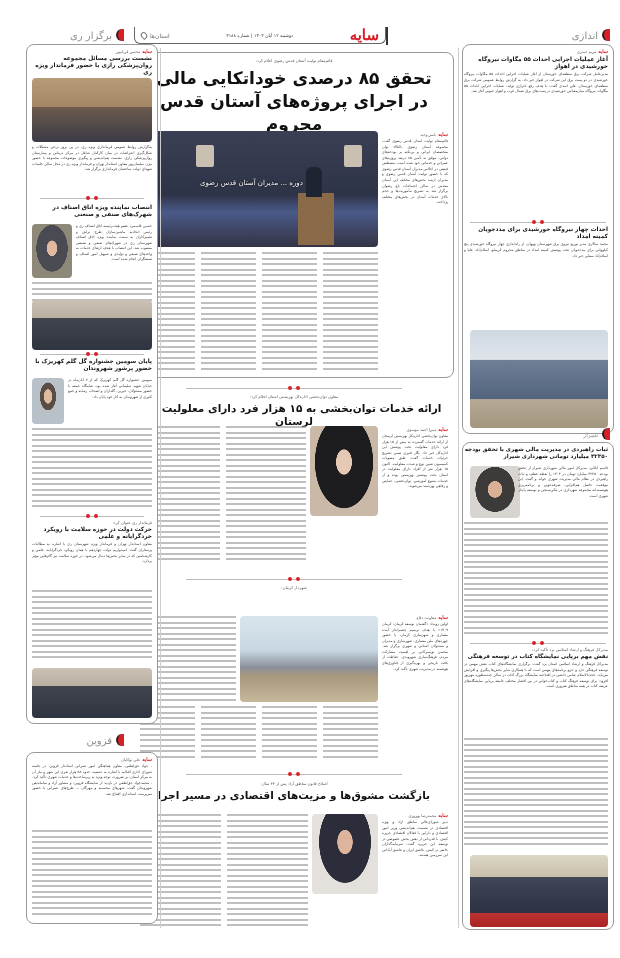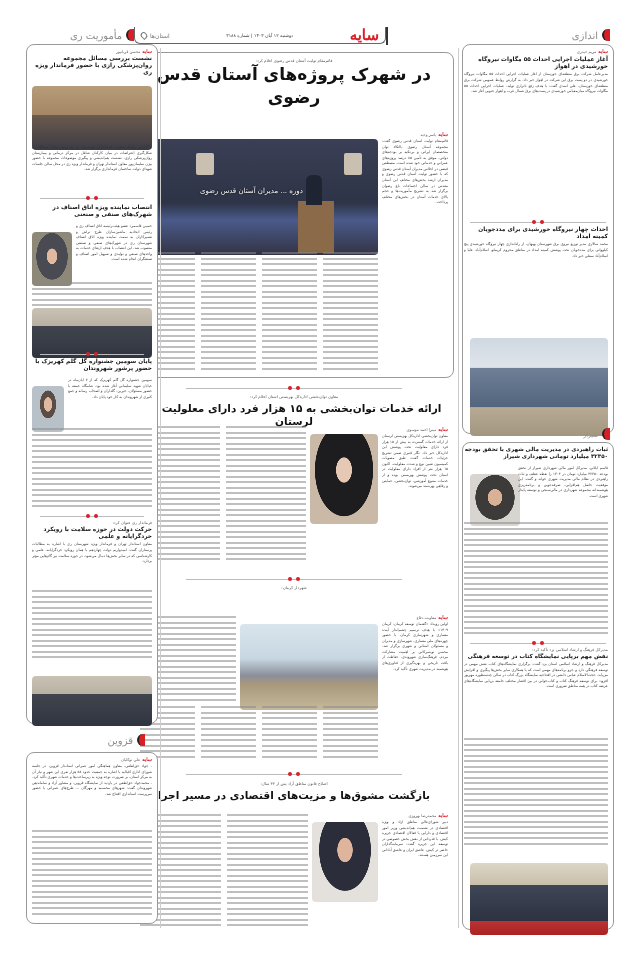--- a/index.html
+++ b/index.html
@@ -22,21 +22,21 @@
   .colbox { position: absolute; border: 1px solid #999; border-radius: 8px; background: #fff; }
   .divider { position: absolute; height: 1px; background: #bbb; }
   .divider .dots { position: absolute; left: 50%; top: -2px; width: 12px; height: 4px; transform: translateX(-50%); display: flex; justify-content: space-between; }
   .divider .dots i { display: block; width: 4px; height: 4px; border-radius: 50%; background: #d81f26; }
 
   .byline { font-size: 3.8px; color: #555; display: flex; gap: 2px; align-items: center; }
   .byline .brand { color: #d81f26; font-family: "DejaVu Serif", serif; font-size: 5px; font-weight: bold; }
   .kicker { font-size: 4px; color: #555; text-align: center; }
   .hl { font-family: "DejaVu Sans", sans-serif; font-weight: bold; color: #111; line-height: 1.25; }
   .body-text { font-size: 3.6px; line-height: 1.55; color: #333; text-align: justify; overflow: hidden; }
-  .photo { position: absolute; border-radius: 4px; overflow: hidden; margin-top: 8px; }
+  .photo { position: absolute; border-radius: 4px; overflow: hidden; }
 
   
   .lines { overflow: hidden; }
   .lines span { display: block; height: 2px; margin-bottom: 3.5px; background: #8a8a8a; opacity: .55; }
 
   
   .p-meeting { background: linear-gradient(180deg, #b79c7a 0%, #a48765 45%, #6b5a4d 46%, #3b3b45 100%); }
   .p-hall { background: linear-gradient(180deg, #3a3f55 0%, #2e3447 55%, #4a5a8a 70%, #334 100%); }
   .p-woman { background: radial-gradient(ellipse at 50% 40%, #e5c9b5 0 16%, #1d1d1f 17% 60%, #cbb9a8 61%); }
   .p-solar { background: linear-gradient(180deg, #cfd8e2 0%, #dfe4ea 30%, #6f7f96 31%, #53647e 70%, #b7aa95 71%, #a2967f 100%); }
@@ -62,21 +62,21 @@
   <span class="dateline">دوشنبه ۱۲ آبان ۱۴۰۳ | شماره ۳۱۸۸</span>
   <span class="provinces">
     <span>استان‌ها</span>
     <span class="pin"></span>
   </span>
 </div>
 <div class="abs" style="left:386px; top:27px; width:2px; height:18px; background:#333;"></div>
 
 <div class="sec-head" style="left:70px;">
   <span class="flag"></span>
-  <span class="title">مأموریت ری</span>
+  <span class="title">برگزار ری</span>
 </div>
 
 <div class="colbox" style="left:462px; top:44px; width:152px; height:390px;"></div>
 
 <div class="abs" style="right:12px; top:48px; width:144px;">
   <div class="byline">
       <span class="brand">سایه</span>
       <span>مریم حیدری</span>
     </div>
   <div class="hl" style="font-size:5.8px; margin-top:2px;">آغاز عملیات اجرایی احداث ۵۵ مگاوات نیروگاه خورشیدی در اهواز</div>
@@ -165,21 +165,22 @@
     <span></span>
     <span></span>
     <span></span>
 </div>
 <div class="photo p-expo" style="left:470px; top:855px; width:138px; height:72px;"></div>
 
 <div class="colbox" style="left:134px; top:52px; width:320px; height:326px;"></div>
 
 <div class="abs" style="left:140px; top:58px; width:308px;">
   <div class="kicker">قائم‌مقام تولیت آستان قدس رضوی اعلام کرد:</div>
-  <div class="hl" style="font-size:17px; text-align:center; line-height:1.35;">در شهرک پروژه‌های آستان قدس رضوی</div>
+  <div class="hl" style="font-size:17px; text-align:center; margin-top:4px; line-height:1.35;">تحقق ۸۵ درصدی خوداتکایی مالی</div>
+  <div class="hl" style="font-size:17px; text-align:center; line-height:1.35;">در اجرای پروژه‌های آستان قدس محروم</div>
 </div>
 
 <div class="photo p-hall" style="left:140px; top:131px; width:238px; height:116px;">
   <div class="abs" style="left:56px; top:14px; width:18px; height:22px; background:#c9c0b1; border-radius:2px;"></div>
   <div class="abs" style="right:16px; top:14px; width:18px; height:22px; background:#c9c0b1; border-radius:2px;"></div>
   <div class="ph-caption" style="left:60px; top:48px;">دوره ... مدیران آستان قدس رضوی</div>
   <div class="abs" style="right:44px; top:62px; width:36px; height:52px; background:#8a6a48;"></div>
   <div class="abs" style="right:56px; top:36px; width:16px; height:30px; background:#1f2433; border-radius:6px 6px 0 0;"></div>
   <div class="abs" style="left:6px; top:40px; width:10px; height:60px; background:#2e6b38;"></div>
 </div>
@@ -582,21 +583,21 @@
     <span></span>
     <span></span>
     <span></span>
     <span></span>
     <span></span>
     <span></span>
     <span></span>
 </div>
 <div class="photo p-group" style="left:32px; top:668px; width:120px; height:50px;"></div>
 
-<div class="sec-head" style="left:138px; top:732px; left:auto; right:475px;text-align:center;">
+<div class="sec-head" style="left:138px; top:732px; left:auto; right:496px;text-align:center;">
   <span class="flag"></span>
   <span class="title">قزوین</span>
 </div>
 
 <div class="colbox" style="left:26px; top:752px; width:132px; height:172px;"></div>
 <div class="abs" style="left:32px; top:756px; width:120px;">
   <div class="byline">
       <span class="brand">سایه</span>
       <span>علی توکلیان</span>
     </div>

